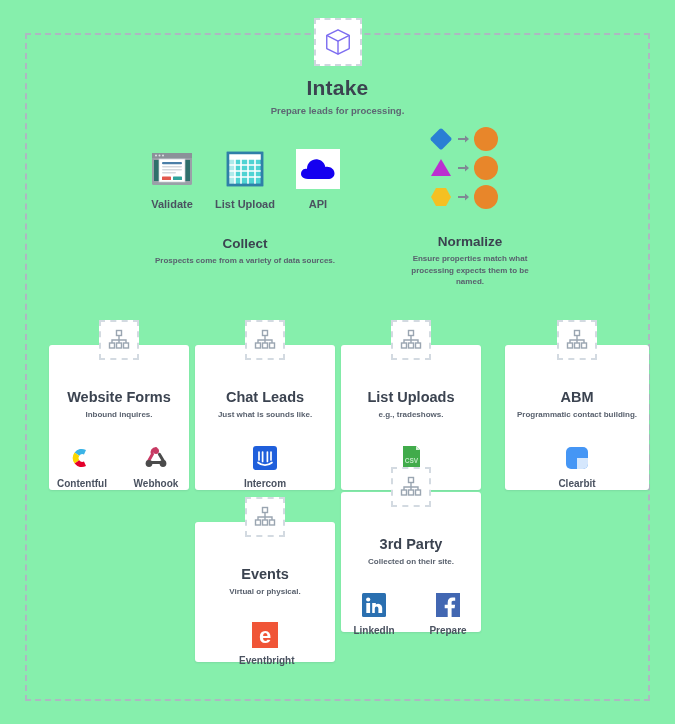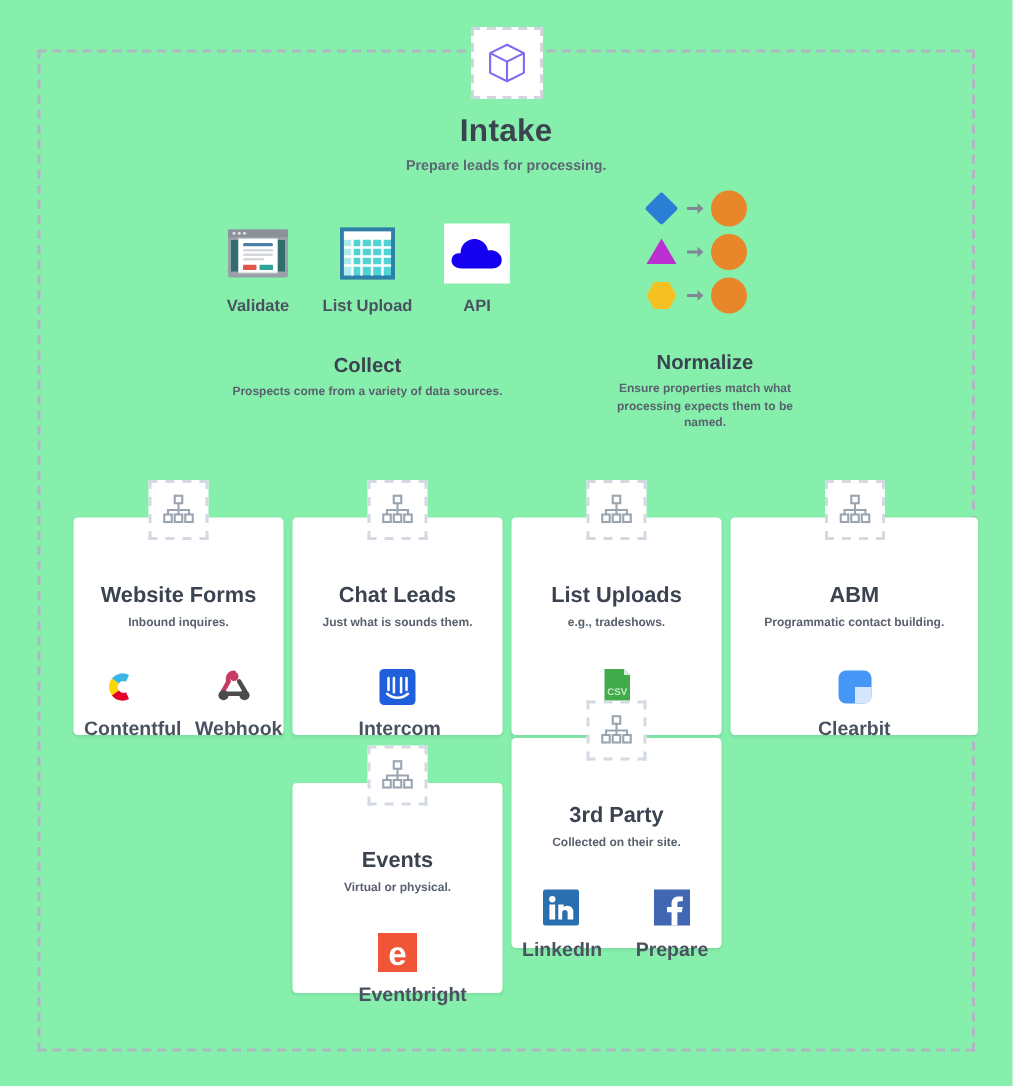--- a/index.html
+++ b/index.html
@@ -156,21 +156,21 @@
     gap: 22px;
     margin-top: 24px;
   }
   .logo-cell { width: 52px; text-align: center; }
   .logo-art {
     width: 30px; height: 30px;
     margin: 0 auto 5px auto;
     position: relative;
   }
   .logo-caption {
-    font-size: 13px;
+    font-size: 10px;
     color: #4a5260;
     font-weight: 600;
   }
 
   svg { display: block; }
 </style>
 </head>
 <body>
 
 <div class="canvas">
@@ -358,21 +358,21 @@
             <rect x="9.5" y="2.5" width="5" height="5"></rect>
             <rect x="2.5" y="15" width="5" height="5"></rect>
             <rect x="9.5" y="15" width="5" height="5"></rect>
             <rect x="16.5" y="15" width="5" height="5"></rect>
             <path d="M12 7.5 L12 12 M5 15 L5 12 L19 12 L19 15 M12 12 L12 15"></path>
           </g>
         </svg>
       </span>
     </div>
     <div class="card-title">Chat Leads</div>
-    <div class="card-sub">Just what is sounds them.</div>
+    <div class="card-sub">Just what is sounds like.</div>
     <div class="logo-row">
       <div class="logo-cell">
         <div class="logo-art">
           <svg width="30" height="30" viewBox="0 0 30 30">
             <rect x="3" y="3" width="24" height="24" rx="3" fill="#1f5fdb"></rect>
             <g stroke="#ffffff" stroke-width="1.7" stroke-linecap="round">
               <line x1="9" y1="9" x2="9" y2="17"></line>
               <line x1="12.6" y1="9" x2="12.6" y2="18.5"></line>
               <line x1="17.4" y1="9" x2="17.4" y2="18.5"></line>
               <line x1="21" y1="9" x2="21" y2="17"></line>
@@ -408,21 +408,21 @@
             <path d="M7 3 L20 3 L24 7 L24 27 L7 27 Z" fill="#41ab4b"></path>
             <path d="M20 3 L24 7 L20 7 Z" fill="#d6f0d8"></path>
             <text x="15.5" y="20" font-family="Liberation Sans, sans-serif" font-size="6.5" font-weight="bold" fill="#bfe8c4" text-anchor="middle">CSV</text>
           </svg>
         </div>
         <div class="logo-caption">CSV Uploads</div>
       </div>
     </div>
   </div>
 
-  <div class="card" style="left:487px; top:345px; width:165px; height:145px;">
+  <div class="card" style="left:505px; top:345px; width:144px; height:145px;">
     <div class="card-badge">
       <span>
         <svg width="24" height="24" viewBox="0 0 24 24">
           <g fill="none" stroke="#9aa5b1" stroke-width="1.4">
             <rect x="9.5" y="2.5" width="5" height="5"></rect>
             <rect x="2.5" y="15" width="5" height="5"></rect>
             <rect x="9.5" y="15" width="5" height="5"></rect>
             <rect x="16.5" y="15" width="5" height="5"></rect>
             <path d="M12 7.5 L12 12 M5 15 L5 12 L19 12 L19 15 M12 12 L12 15"></path>
           </g>

